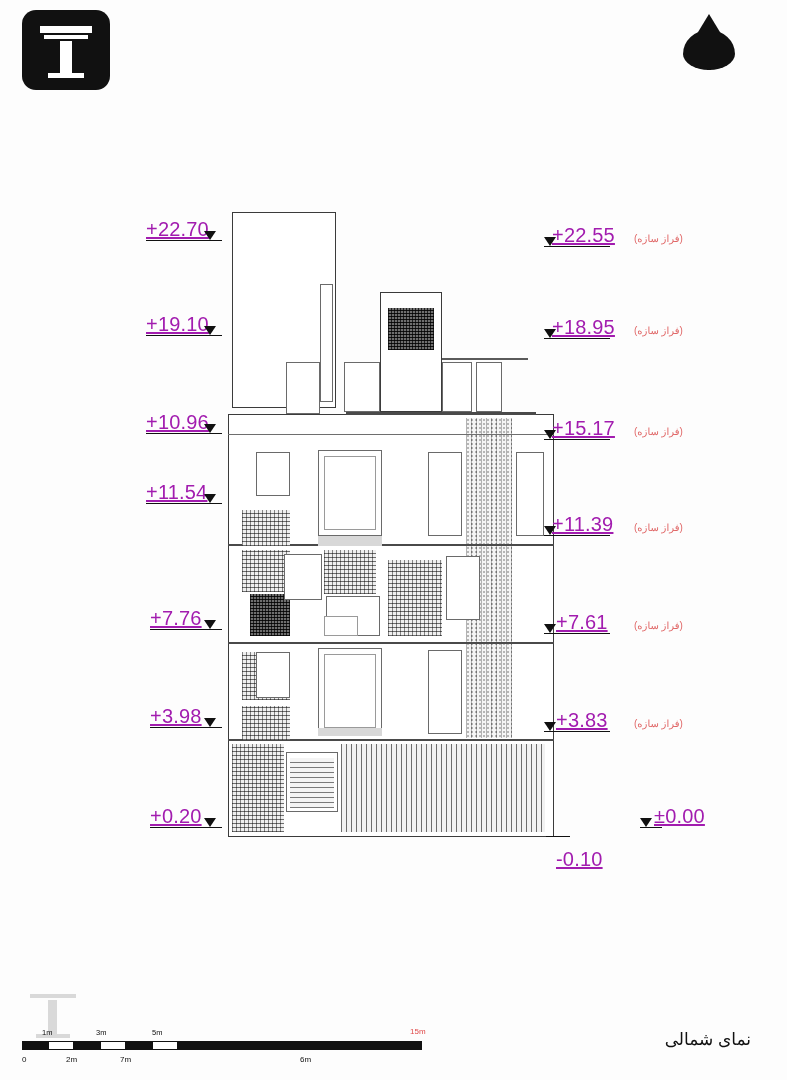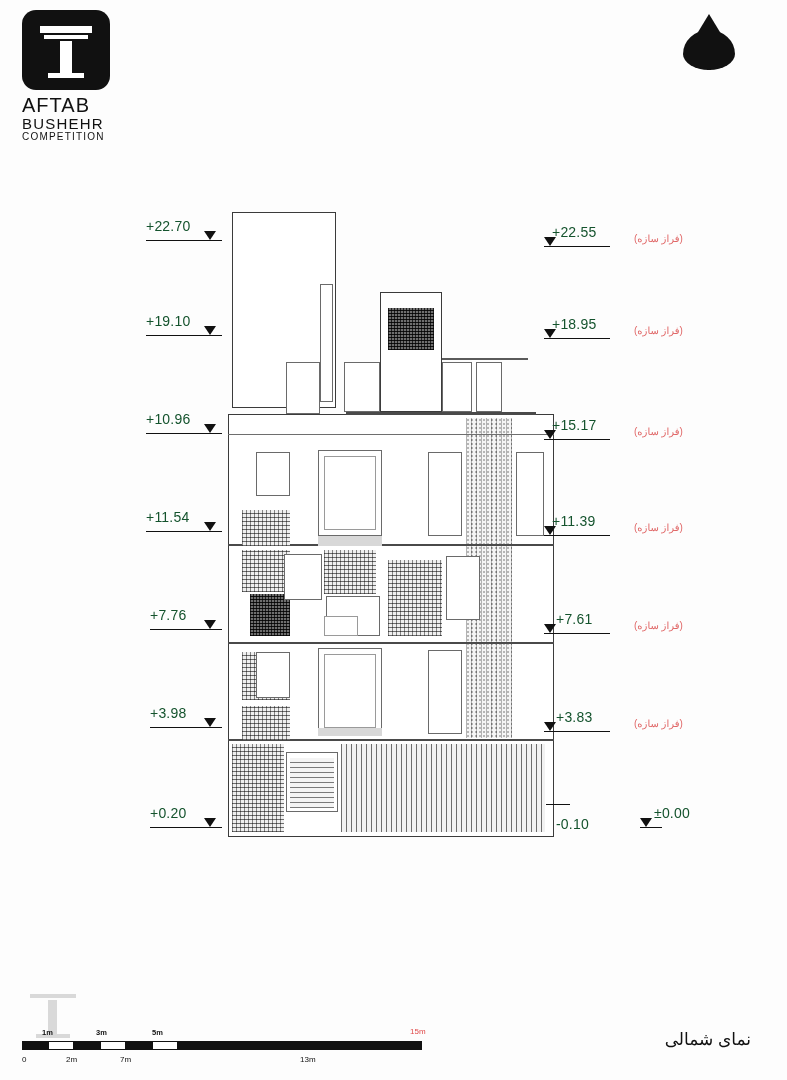--- a/index.html
+++ b/index.html
@@ -142,24 +142,25 @@
     background-color: #fafafa;
   }
   .outline { border: 1px solid #3b3b3b; background: #ffffff; }
   .outline-thin { border: 1px solid #6a6a6a; background: #ffffff; }
   .fill-white { background: #ffffff; }
   .fill-grey { background: #d8d8d8; }
 
   
   .lev {
     position: absolute;
-    font-size: 14px;
-    color: #14532d;
+    font-size: 20px;
+    color: #a21caf;
     white-space: nowrap;
     letter-spacing: .2px;
+    text-decoration: underline;
   }
   .lev .tri {
     position: absolute;
     width: 0; height: 0;
     border-left: 6px solid transparent;
     border-right: 6px solid transparent;
     border-top: 9px solid #111111;
   }
   .lev .bar {
     position: absolute;
@@ -193,21 +194,20 @@
     bottom: 8px;
     height: 9px;
     background: #ffffff;
     border: 1px solid #111111;
     box-sizing: border-box;
   }
   .scalebar .tick-top {
     position: absolute;
     font-size: 7.5px;
     color: #111111;
-    font-weight: bold;
   }
   .scalebar .tick-bot {
     position: absolute;
     font-size: 8px;
     color: #111111;
   }
   .scalebar .tick-red {
     position: absolute;
     font-size: 8px;
     color: #e04a4a;
@@ -258,25 +258,20 @@
 
 <div class="sheet">
 
   <div class="logo-block">
     <div class="logo-mark">
       <div class="col-cap"></div>
       <div class="col-cap2"></div>
       <div class="col-shaft"></div>
       <div class="col-base"></div>
     </div>
-    <div class="logo-text">
-      <div class="l1">AFTAB</div>
-      <div class="l2">BUSHEHR</div>
-      <div class="l3">COMPETITION</div>
-    </div>
   </div>
 
   <div class="north">
     <div class="disc"></div>
     <div class="tip"></div>
     <div class="stem"></div>
   </div>
 
   <div class="drawing">
 
@@ -346,21 +341,21 @@
   <div class="lev" style="left:146px; top:313px;">
     <span>+19.10</span>
     <span class="bar" style="left:0px; top:22px; width:76px;"></span>
     <span class="tri" style="left:58px; top:13px;"></span>
   </div>
   <div class="lev" style="left:146px; top:411px;">
     <span>+10.96</span>
     <span class="bar" style="left:0px; top:22px; width:76px;"></span>
     <span class="tri" style="left:58px; top:13px;"></span>
   </div>
-  <div class="lev" style="left:146px; top:509px;">
+  <div class="lev" style="left:146px; top:481px;">
     <span>+11.54</span>
     <span class="bar" style="left:0px; top:22px; width:76px;"></span>
     <span class="tri" style="left:58px; top:13px;"></span>
   </div>
   <div class="lev" style="left:150px; top:607px;">
     <span>+7.76</span>
     <span class="bar" style="left:0px; top:22px; width:72px;"></span>
     <span class="tri" style="left:54px; top:13px;"></span>
   </div>
   <div class="lev" style="left:150px; top:705px;">
@@ -415,21 +410,21 @@
     <span class="tri" style="left:-12px; top:13px;"></span>
   </div>
   <div class="lev-right-note" style="left:634px; top:718px;">(فراز سازه)</div>
 
   <div class="lev" style="left:654px; top:805px;">
     <span>±0.00</span>
     <span class="bar" style="left:-14px; top:22px; width:22px;"></span>
     <span class="tri" style="left:-14px; top:13px;"></span>
   </div>
 
-  <div class="lev" style="left:556px; top:816px;">
+  <div class="lev" style="left:556px; top:848px;">
     <span>-0.10</span>
     <span class="bar" style="left:-10px; top:-12px; width:24px;"></span>
   </div>
 
   <div class="wm-col">
     <div class="c1"></div>
       <div class="c2"></div>
       <div class="c3"></div>
   </div>
 
@@ -444,18 +439,18 @@
     <div class="seg" style="left:52px;  width:26px;"></div>
     <div class="segw" style="left:78px;  width:26px;"></div>
     <div class="seg" style="left:104px; width:26px;"></div>
     <div class="segw" style="left:130px; width:26px;"></div>
     <div class="seg" style="left:156px; width:130px;"></div>
     <div class="seg" style="left:286px; width:114px;"></div>
 
     <div class="tick-bot" style="left:0px;   bottom:-6px;">0</div>
     <div class="tick-bot" style="left:44px;  bottom:-6px;">2m</div>
     <div class="tick-bot" style="left:98px;  bottom:-6px;">7m</div>
-    <div class="tick-bot" style="left:278px; bottom:-6px;">13m</div>
+    <div class="tick-bot" style="left:278px; bottom:-6px;">6m</div>
   </div>
 
   <div class="title-fa">نمای شمالی</div>
 
 </div>
 
 </body></html>

